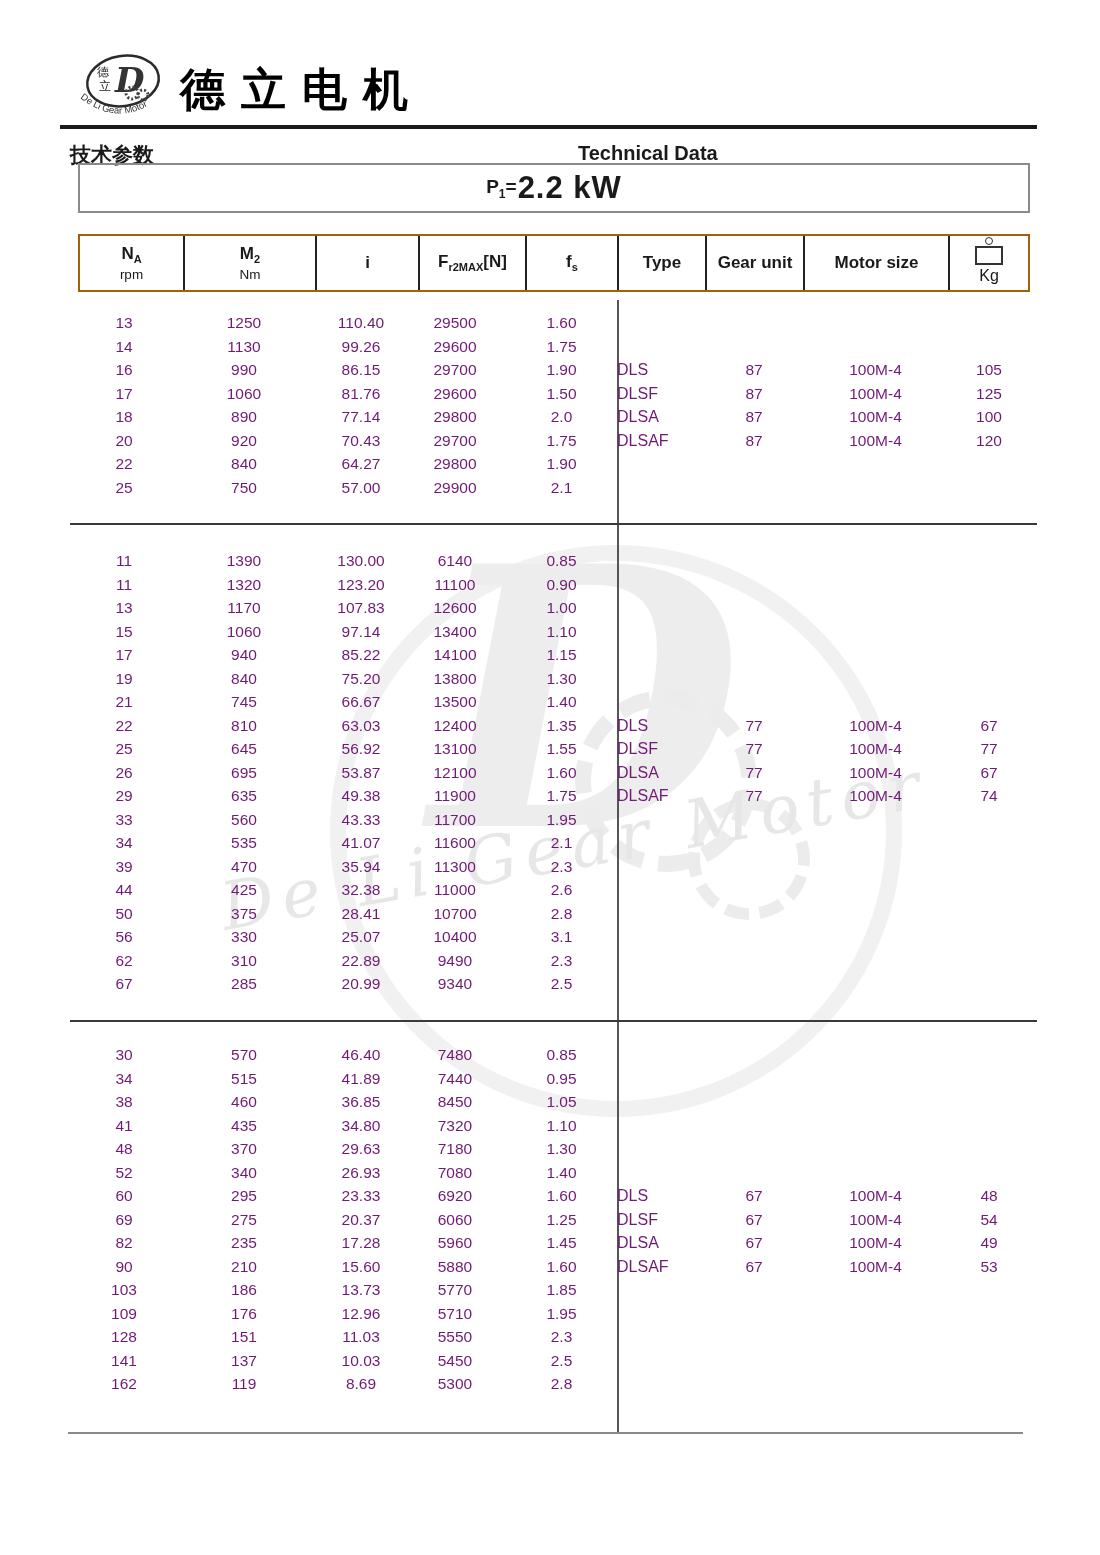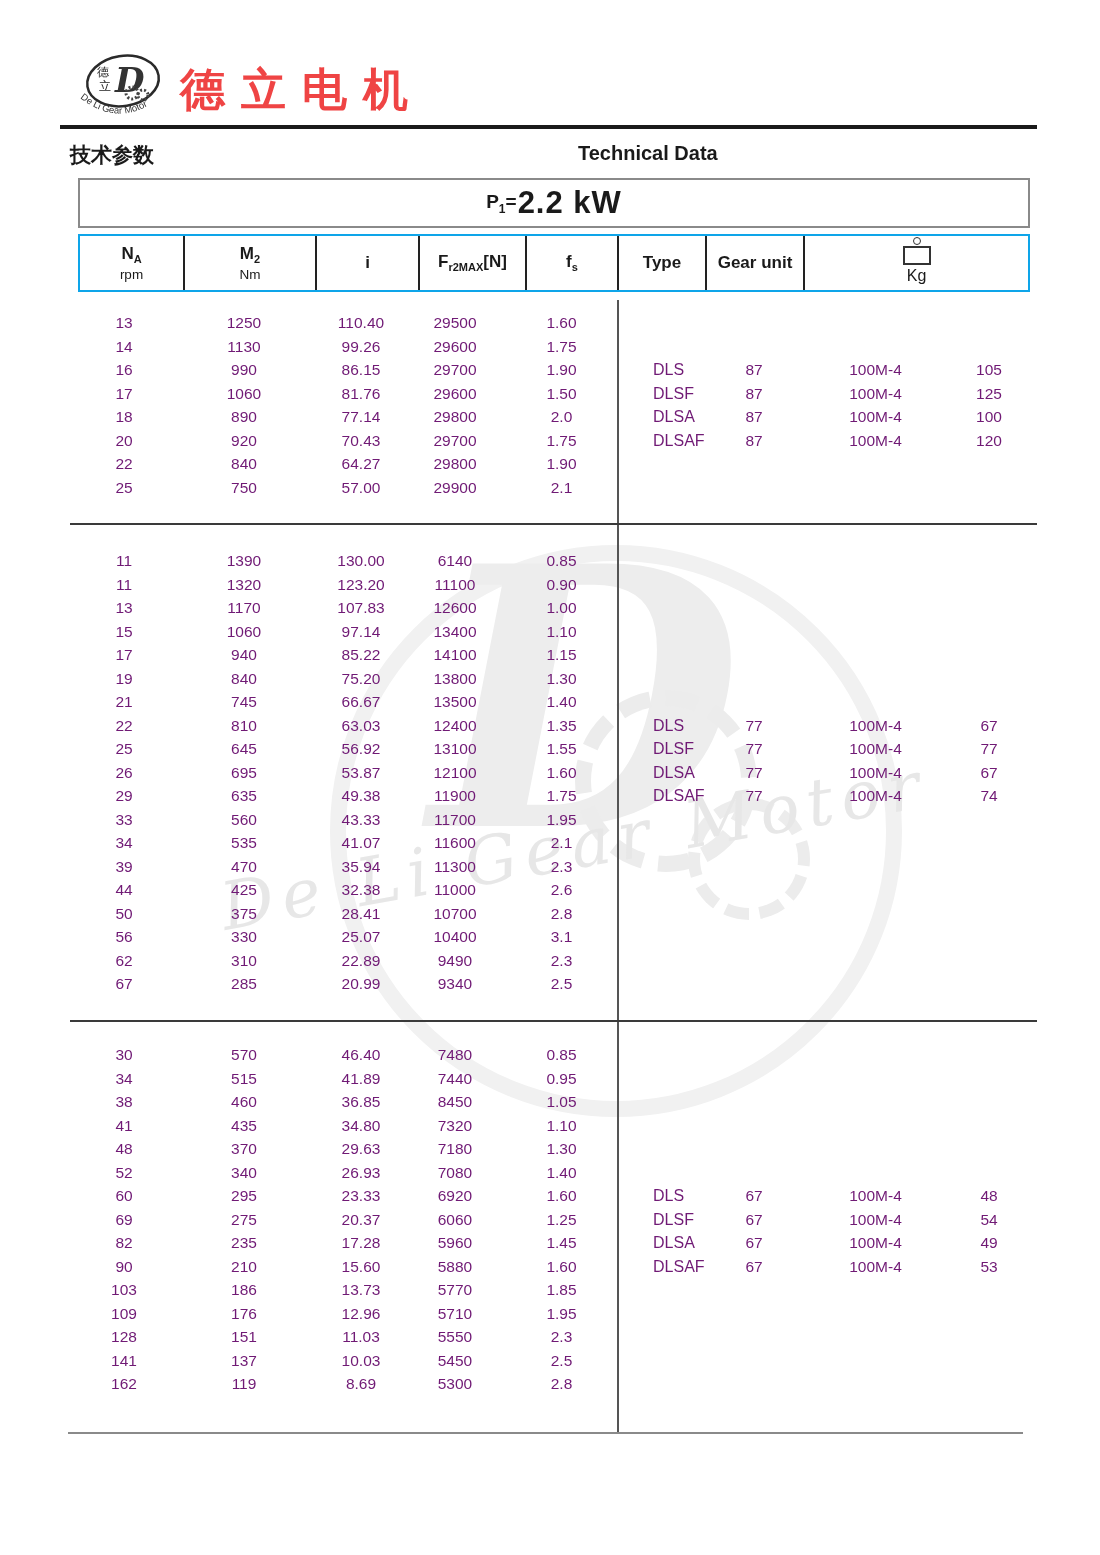--- a/index.html
+++ b/index.html
@@ -12,33 +12,33 @@
   .wm-circle{left:330px;top:545px;width:540px;height:540px;border:16px solid #f1f1f1;border-radius:50%;}
   .wm-letter{left:430px;top:520px;font-family:"DejaVu Serif",serif;font-style:italic;font-weight:700;
     font-size:360px;line-height:1;color:#ededed;}
   .wm-gear1{left:575px;top:690px;width:150px;height:150px;border:16px dashed #ececec;border-radius:50%;}
   .wm-gear2{left:688px;top:798px;width:98px;height:98px;border:12px dashed #ececec;border-radius:50%;}
   .wm-text{left:215px;top:870px;width:760px;font-family:"DejaVu Serif",serif;font-style:italic;
     font-size:66px;letter-spacing:8px;color:#e7e7e7;transform:rotate(-10deg);transform-origin:left top;white-space:nowrap;}
   
   .logo{position:absolute;left:70px;top:48px;width:110px;height:82px;z-index:1;}
   .brand-name{position:absolute;left:180px;top:60px;z-index:1;font-family:"DejaVu Serif",serif;
-    font-weight:700;font-size:45px;letter-spacing:16px;color:#ef4444;}
+    font-weight:700;font-size:45px;letter-spacing:16px;color:#000000;}
   .top-rule{position:absolute;left:60px;top:125px;width:977px;height:4px;background:#1a1a1a;z-index:1;}
   .sec-zh{position:absolute;left:70px;top:141px;font-size:21px;font-weight:700;z-index:1;}
   .sec-en{position:absolute;left:578px;top:142px;font-size:20px;font-weight:700;z-index:1;}
   
-  .power-box{position:absolute;left:78px;top:178px;width:952px;height:50px;box-sizing:border-box;
+  .power-box{position:absolute;left:78px;top:163px;width:952px;height:50px;box-sizing:border-box;
     border:2px solid #8a8a8a;display:flex;align-items:center;justify-content:center;z-index:1;background:transparent;}
   .pw-small{font-weight:700;font-size:19px;}
   .pw-small sub{font-size:12px;}
   .pw-big{font-weight:700;font-size:31px;letter-spacing:1px;margin-left:1px;}
   
   .htable{position:absolute;left:78px;top:234px;width:952px;height:58px;box-sizing:border-box;
-    border:2px solid #0ea5e9;display:flex;z-index:1;background:transparent;}
+    border:2px solid #a16207;display:flex;z-index:1;background:transparent;}
   .hcell{box-sizing:border-box;border-right:2px solid #222;display:flex;flex-direction:column;
     justify-content:center;align-items:center;line-height:1.15;}
   .hcell:last-child{border-right:none;flex:1;}
   .h0{width:105px;}.h1{width:132px;}.h2{width:103px;}.h3{width:107px;}.h4{width:92px;}
   .h5{width:88px;}.h6{width:98px;}.h7{width:145px;}.h8{width:78px;}
   .hmain{font-weight:700;font-size:17px;}
   .hmain sub{font-size:11px;}
   .hunit{font-size:13.5px;margin-top:1px;}
   .kg-icon{width:24px;height:15px;border:2px solid #333;position:relative;margin:6px auto 0;}
   .kg-icon .knob{position:absolute;width:6px;height:6px;border:1.5px solid #333;border-radius:50%;
@@ -47,21 +47,21 @@
   
   .data-area{position:absolute;left:78px;top:300px;width:952px;height:1133px;z-index:1;}
   .vline{position:absolute;left:539px;top:0;width:1.5px;height:1133px;background:#555;}
   .hsep{position:absolute;left:-8px;width:967px;height:1.5px;background:#3a3a3a;}
   .hsep1{top:223px;} .hsep2{top:720px;}
   .block{position:absolute;left:0;width:952px;}
   .block0{top:11px;} .block1{top:249px;} .block2{top:743px;}
   .trow{display:flex;height:23.5px;line-height:23.5px;font-size:15.5px;color:#701a75;}
   .tcell{box-sizing:border-box;text-align:center;white-space:nowrap;}
   .c0{width:92px;}.c1{width:148px;}.c2{width:86px;}.c3{width:102px;}.c4{width:111px;}
-  .c5{width:88px;text-align:left;padding-left:36px;font-size:16px;}
+  .c5{width:88px;text-align:left;font-size:16px;}
   .c6{width:98px;}.c7{width:145px;}.c8{width:82px;}
   
   .footer-rule{position:absolute;left:68px;top:1432px;width:955px;height:2px;background:#8a8a8a;z-index:1;}
   .page-number{position:absolute;left:0;top:1444px;width:1100px;text-align:center;font-size:17.5px;z-index:1;}
 </style>
 </head>
 <body>
 
 <div class="page">
 
@@ -111,20 +111,23 @@
     </div>
     <div class="hcell h4">
       <div class="hmain"><span>f</span><sub>s</sub></div>
     </div>
     <div class="hcell h5">
       <div class="hmain">Type</div>
     </div>
     <div class="hcell h6">
       <div class="hmain">Gear unit</div>
     </div>
+    <div class="hcell h7">
+      <div class="hmain">Motor size</div>
+    </div>
     <div class="hcell h8">
       <div class="kg-icon">
           <span class="knob"></span>
         </div>
       <div class="kg-label">Kg</div>
     </div>
   </div>
 
   <div class="data-area">
     <div class="vline"></div>

